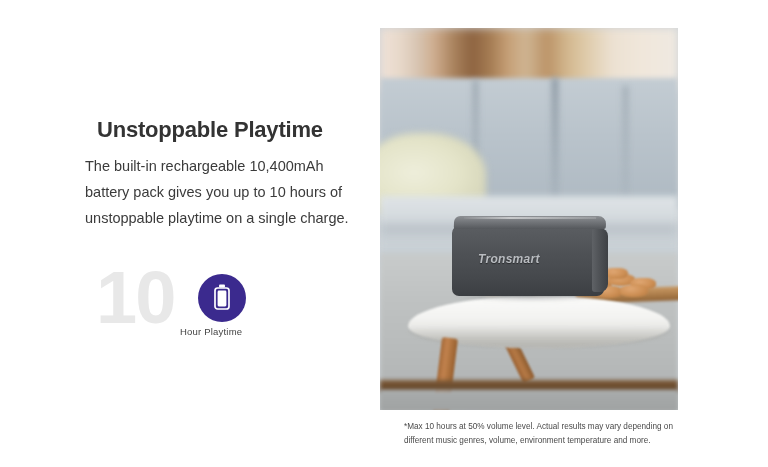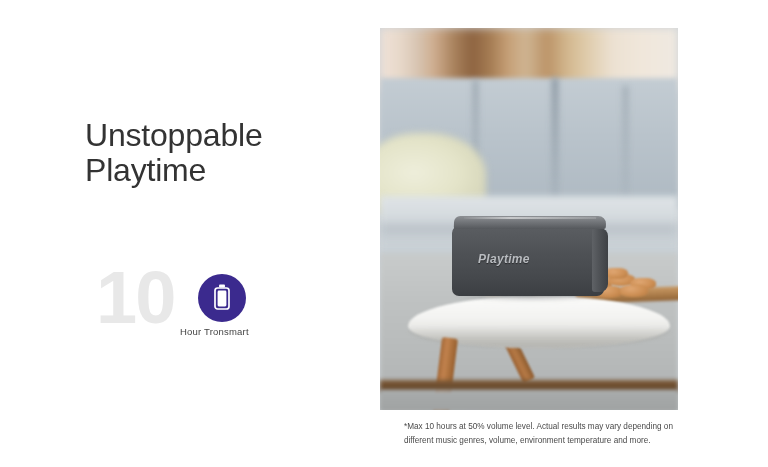--- a/index.html
+++ b/index.html
@@ -23,25 +23,25 @@
   }
 
   
   .copy-panel {
     position: absolute;
     left: 85px;
     top: 118px;
     width: 275px;
   }
   .headline {
-    font-size: 32px;
-    font-weight: normal;
+    font-size: 22px;
+    font-weight: bold;
     color: #333333;
     letter-spacing: -0.2px;
-    margin: 0 0 12px 0;
+    margin: 0 0 12px 12px;
     line-height: 1.1;
   }
   .body-copy {
     font-size: 14.5px;
     color: #3b3b3b;
     line-height: 1.78;
     margin: 0;
     font-weight: 400;
   }
 
@@ -294,34 +294,35 @@
     color: #4a4a4a;
   }
 </style>
 </head>
 <body>
 
 <div id="page">
 
   <div class="copy-panel">
     <h1 class="headline">Unstoppable Playtime</h1>
+    <p class="body-copy">The built-in rechargeable 10,400mAh battery pack gives you up to 10 hours of unstoppable playtime on a single charge.</p>
   </div>
 
   <div class="badge-block">
     <div class="big-number">10</div>
 
     <div class="battery-badge">
       <svg width="26" height="30" viewBox="0 0 26 30" aria-hidden="true">
         <rect x="10" y="1.5" width="6" height="3" rx="1" fill="#ffffff"></rect>
         <rect x="6" y="5" width="14" height="21" rx="2.6" fill="none" stroke="#ffffff" stroke-width="1.7"></rect>
         <rect x="8.6" y="7.6" width="8.8" height="15.8" rx="1.3" fill="#ffffff"></rect>
       </svg>
     </div>
 
-    <div class="badge-caption">Hour Tronsmart</div>
+    <div class="badge-caption">Hour Playtime</div>
   </div>
 
   <div class="photo">
     <div class="photo-layer bg-curtain"></div>
     <div class="photo-layer sofa-back"></div>
     <div class="photo-layer sofa-seam-a"></div>
     <div class="photo-layer sofa-seam-b"></div>
     <div class="photo-layer sofa-seam-c"></div>
     <div class="photo-layer cushion-cream"></div>
     <div class="photo-layer seat-front"></div>
@@ -347,19 +348,19 @@
     <div class="photo-layer baseboard"></div>
     <div class="photo-layer floor-lower"></div>
 
     <div class="speaker">
       <div class="spk-base-shadow"></div>
       <div class="spk-body"></div>
       <div class="spk-right-face"></div>
       <div class="spk-top">
         <div class="spk-top-hl"></div>
       </div>
-      <div class="spk-brand">Playtime</div>
+      <div class="spk-brand">Tronsmart</div>
     </div>
   </div>
 
   <div class="footnote">*Max 10 hours at 50% volume level. Actual results may vary depending on different music genres, volume, environment temperature and more.</div>
 
 </div>
 
 </body></html>

